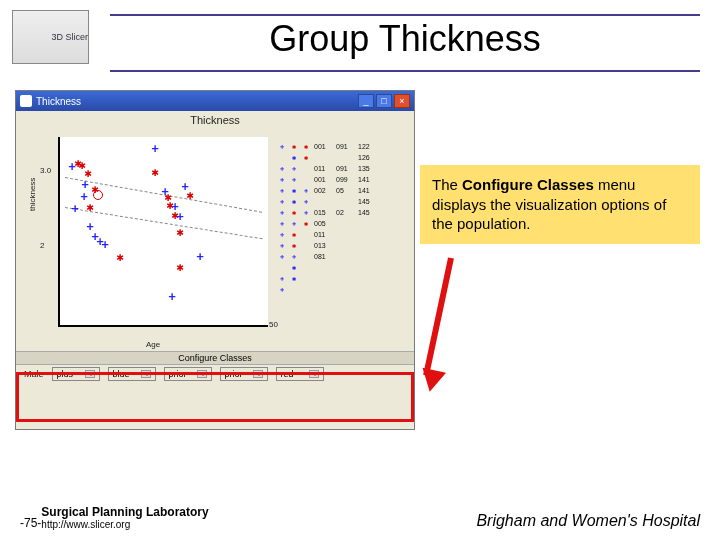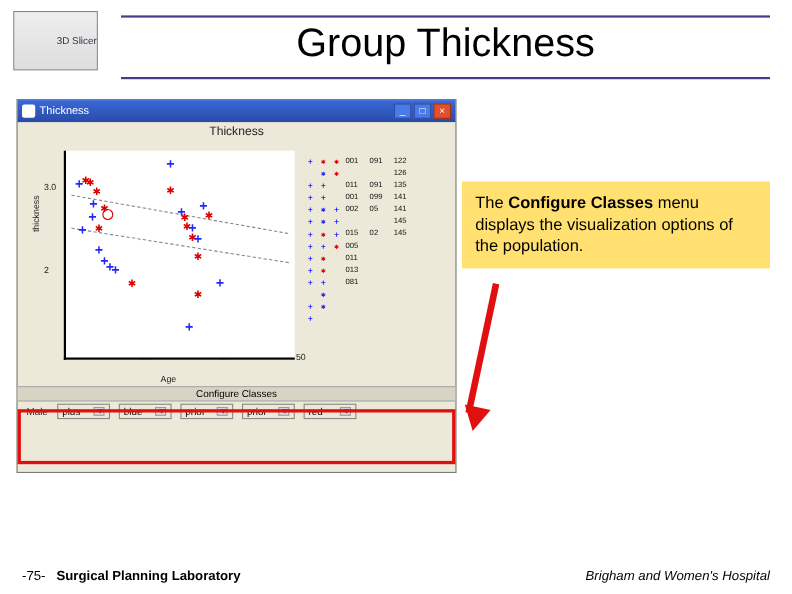--- a/index.html
+++ b/index.html
@@ -38,25 +38,25 @@
   .dd { background: #ece9d8; border: 1px solid #888; padding: 1px 4px; font-size: 9px; display: flex; align-items:center; gap:3px; min-width:48px; justify-content:space-between; }
   .dd-arrow { width: 10px; height: 8px; background: #ddd; border:1px solid #999; position:relative; }
   .dd-arrow::after { content:''; position:absolute; left:2px; top:1px; border-left:3px solid transparent; border-right:3px solid transparent; border-top:4px solid #333; }
   .section-header { background: #d8d4c4; font-size: 9px; text-align: center; padding: 1px 0; border-top:1px solid #aaa; border-bottom:1px solid #aaa; }
   .red-box { position: absolute; border: 3px solid #e01010; }
   .callout { position: absolute; left: 420px; top: 165px; width: 280px; background: #ffe070; padding: 10px 12px; font-size: 15px; line-height: 1.3; color:#000; }
   .callout b { font-weight: bold; }
   .arrow-line { position: absolute; left: 448px; top: 258px; width: 6px; height: 120px; background: #e01010; transform: rotate(12deg); transform-origin: top center; }
   .arrow-head { position: absolute; left: 420px; top: 370px; width: 0; height: 0; border-left: 12px solid transparent; border-right: 12px solid transparent; border-top: 22px solid #e01010; transform: rotate(12deg); }
   .footer { position: absolute; left: 0; right: 0; bottom: 10px; display: flex; align-items: flex-end; justify-content: space-between; padding: 0 20px 0 20px; }
-  .footer-left { display:flex; align-items:flex-end; gap:10px; }
+  .footer-left { display:flex; align-items:flex-end; gap:0; }
   .page-num { font-size: 12px; color:#000; }
   .spl { font-size: 12px; font-weight: bold; }
   .url { font-size: 10px; color:#000; }
-  .bwh { font-size: 12px; font-style: italic; color:#000; }
+  .bwh { font-size: 16px; font-style: italic; color:#000; }
 </style>
 </head>
 <body>
 <div class="slide">
 
 <div class="top-rule"></div>
 <div class="logo">
       <div class="logo-inner">3D Slicer</div>
     </div>
 <h1 class="title">Group Thickness</h1>
@@ -272,18 +272,19 @@
 </div>
 
 <div class="arrow-line"></div>
 <div class="arrow-head"></div>
 
 <div class="footer">
   <div class="footer-left">
     <span class="page-num">-75-</span>
     <div>
       <div class="spl">Surgical Planning Laboratory</div>
+      <div class="url">http://www.slicer.org</div>
     </div>
   </div>
   <div class="bwh">Brigham and Women's Hospital</div>
 </div>
 
 </div>
 
 </body></html>

